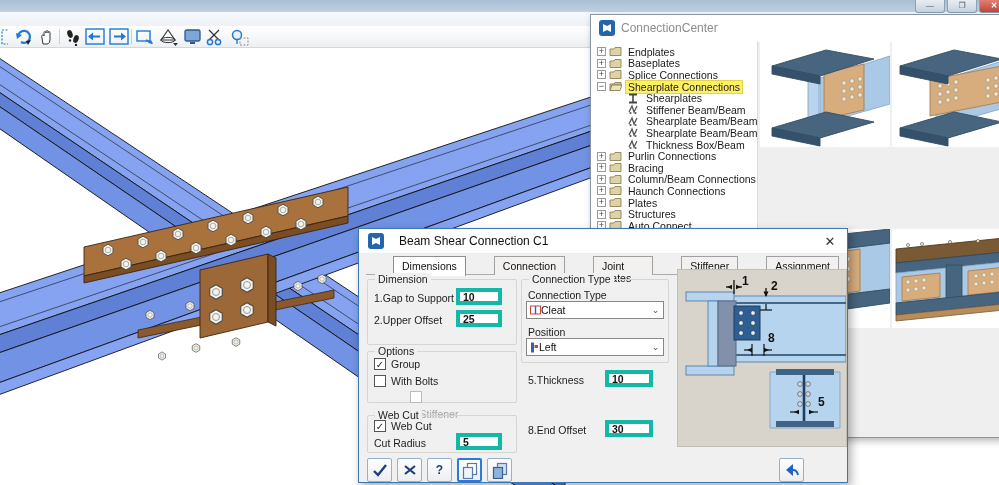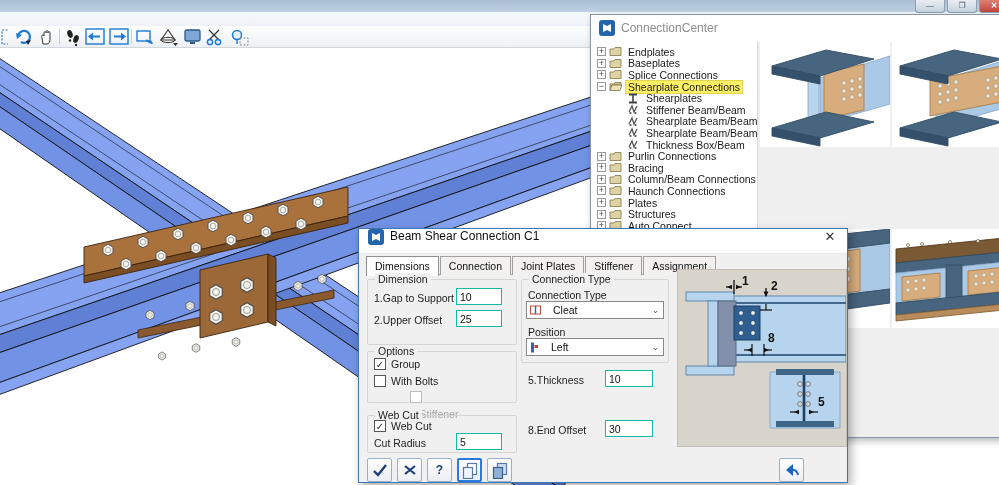--- a/index.html
+++ b/index.html
@@ -45,36 +45,36 @@
   .cc-previews { flex:1; background:#efefef; border-left:1px solid #d9d9d9; position:relative; overflow:hidden; }
   .pcell { position:absolute; background:#fff; overflow:hidden; }
   #pcellA { left:2px; top:0; width:130px; height:105px; }
   #pcellB { left:134px; top:0; width:126px; height:105px; }
   #pcellC { left:2px; top:187px; width:130px; height:99px; }
   #pcellD { left:134px; top:187px; width:126px; height:99px; }
 
   
   #dialog { position:absolute; left:358px; top:228px; width:490px; height:255px; background:#f0f0f0;
     border:1px solid #3c76b5; box-shadow:3px 4px 9px rgba(0,0,0,.32); z-index:20; }
-  .dlg-titlebar { height:25px; background:#fff; display:flex; gap:6px;
+  .dlg-titlebar { height:25px; background:#fff; display:flex; align-items:center; gap:15px;
     padding:0 9px; border-bottom:1px solid #ececec; }
   .dlg-title { font-size:12px; color:#101010; }
   .dlg-close { margin-left:auto; font-size:13px; color:#333; width:16px; text-align:center; cursor:default; }
   .dlg-tabs { position:absolute; left:7px; top:27px; right:7px; height:19px; display:flex;
     border-bottom:1px solid #ababab; }
   .tab { font-size:10.5px; color:#111; padding:3px 8px 0 8px; background:#f2f1f0;
-    border:1px solid #a0a0a0; border-bottom:none; margin-right:1px; height:19px; }
+    border:1px solid #a0a0a0; border-bottom:none; margin-right:1px; height:19px;margin-left:27px; }
   .tab.active { background:#fff; height:20px; margin-bottom:-1px; border-color:#8f8f8f; }
   .fs { position:absolute; border:1px solid #d7d5d2; border-radius:2px; }
   .fs-legend { position:absolute; font-size:10.5px; color:#1c1c1c; background:#f0f0f0; padding:0 3px; }
   .dlbl { position:absolute; font-size:10.5px; color:#1c1c1c; white-space:nowrap; }
-  .dinput { position:absolute; height:17px; width:46px; border:1px solid #14b8a6; background:#fff;
-    font-family:"Liberation Sans",sans-serif; font-size:10.5px; padding:0 3px; color:#111; }
+  .dinput { position:absolute; height:17px; width:46px; border:4px solid #14b8a6; background:#fff;
+    font-family:"Liberation Sans",sans-serif; font-size:10.5px; padding:0 3px; color:#111;font-weight:bold; }
   .combo { position:absolute; height:18px; border:1px solid #888; background:#fff; display:flex;
-    align-items:center; font-size:10.5px; color:#111; padding-left:3px; gap:12px; }
+    align-items:center; font-size:10.5px; color:#111; padding-left:3px; gap:0; }
   .combo .chev { margin-left:auto; width:15px; text-align:center; color:#555; font-size:9px; }
   .cbrow { position:absolute; display:flex; align-items:center; gap:5px; font-size:10.5px; color:#1c1c1c; }
   .cbbox { width:12px; height:12px; border:1px solid #555; background:#fff; font-size:10px;
     line-height:11px; text-align:center; color:#222; flex:0 0 12px; }
   .cbrow.disabled { color:#a6a6a6; }
   .cbrow.disabled .cbbox { border-color:#bcbcbc; }
   #diagram-panel { position:absolute; left:318px; top:40px; width:170px; height:178px;
     background:#d8d4cc; border:1px solid #c2beb5; }
   .dbtn { position:absolute; top:229px; width:25px; height:24px; background:linear-gradient(#fdfdfd,#eceff2);
     border:1px solid #9ab0c6; border-radius:2px; display:flex; align-items:center; justify-content:center;

